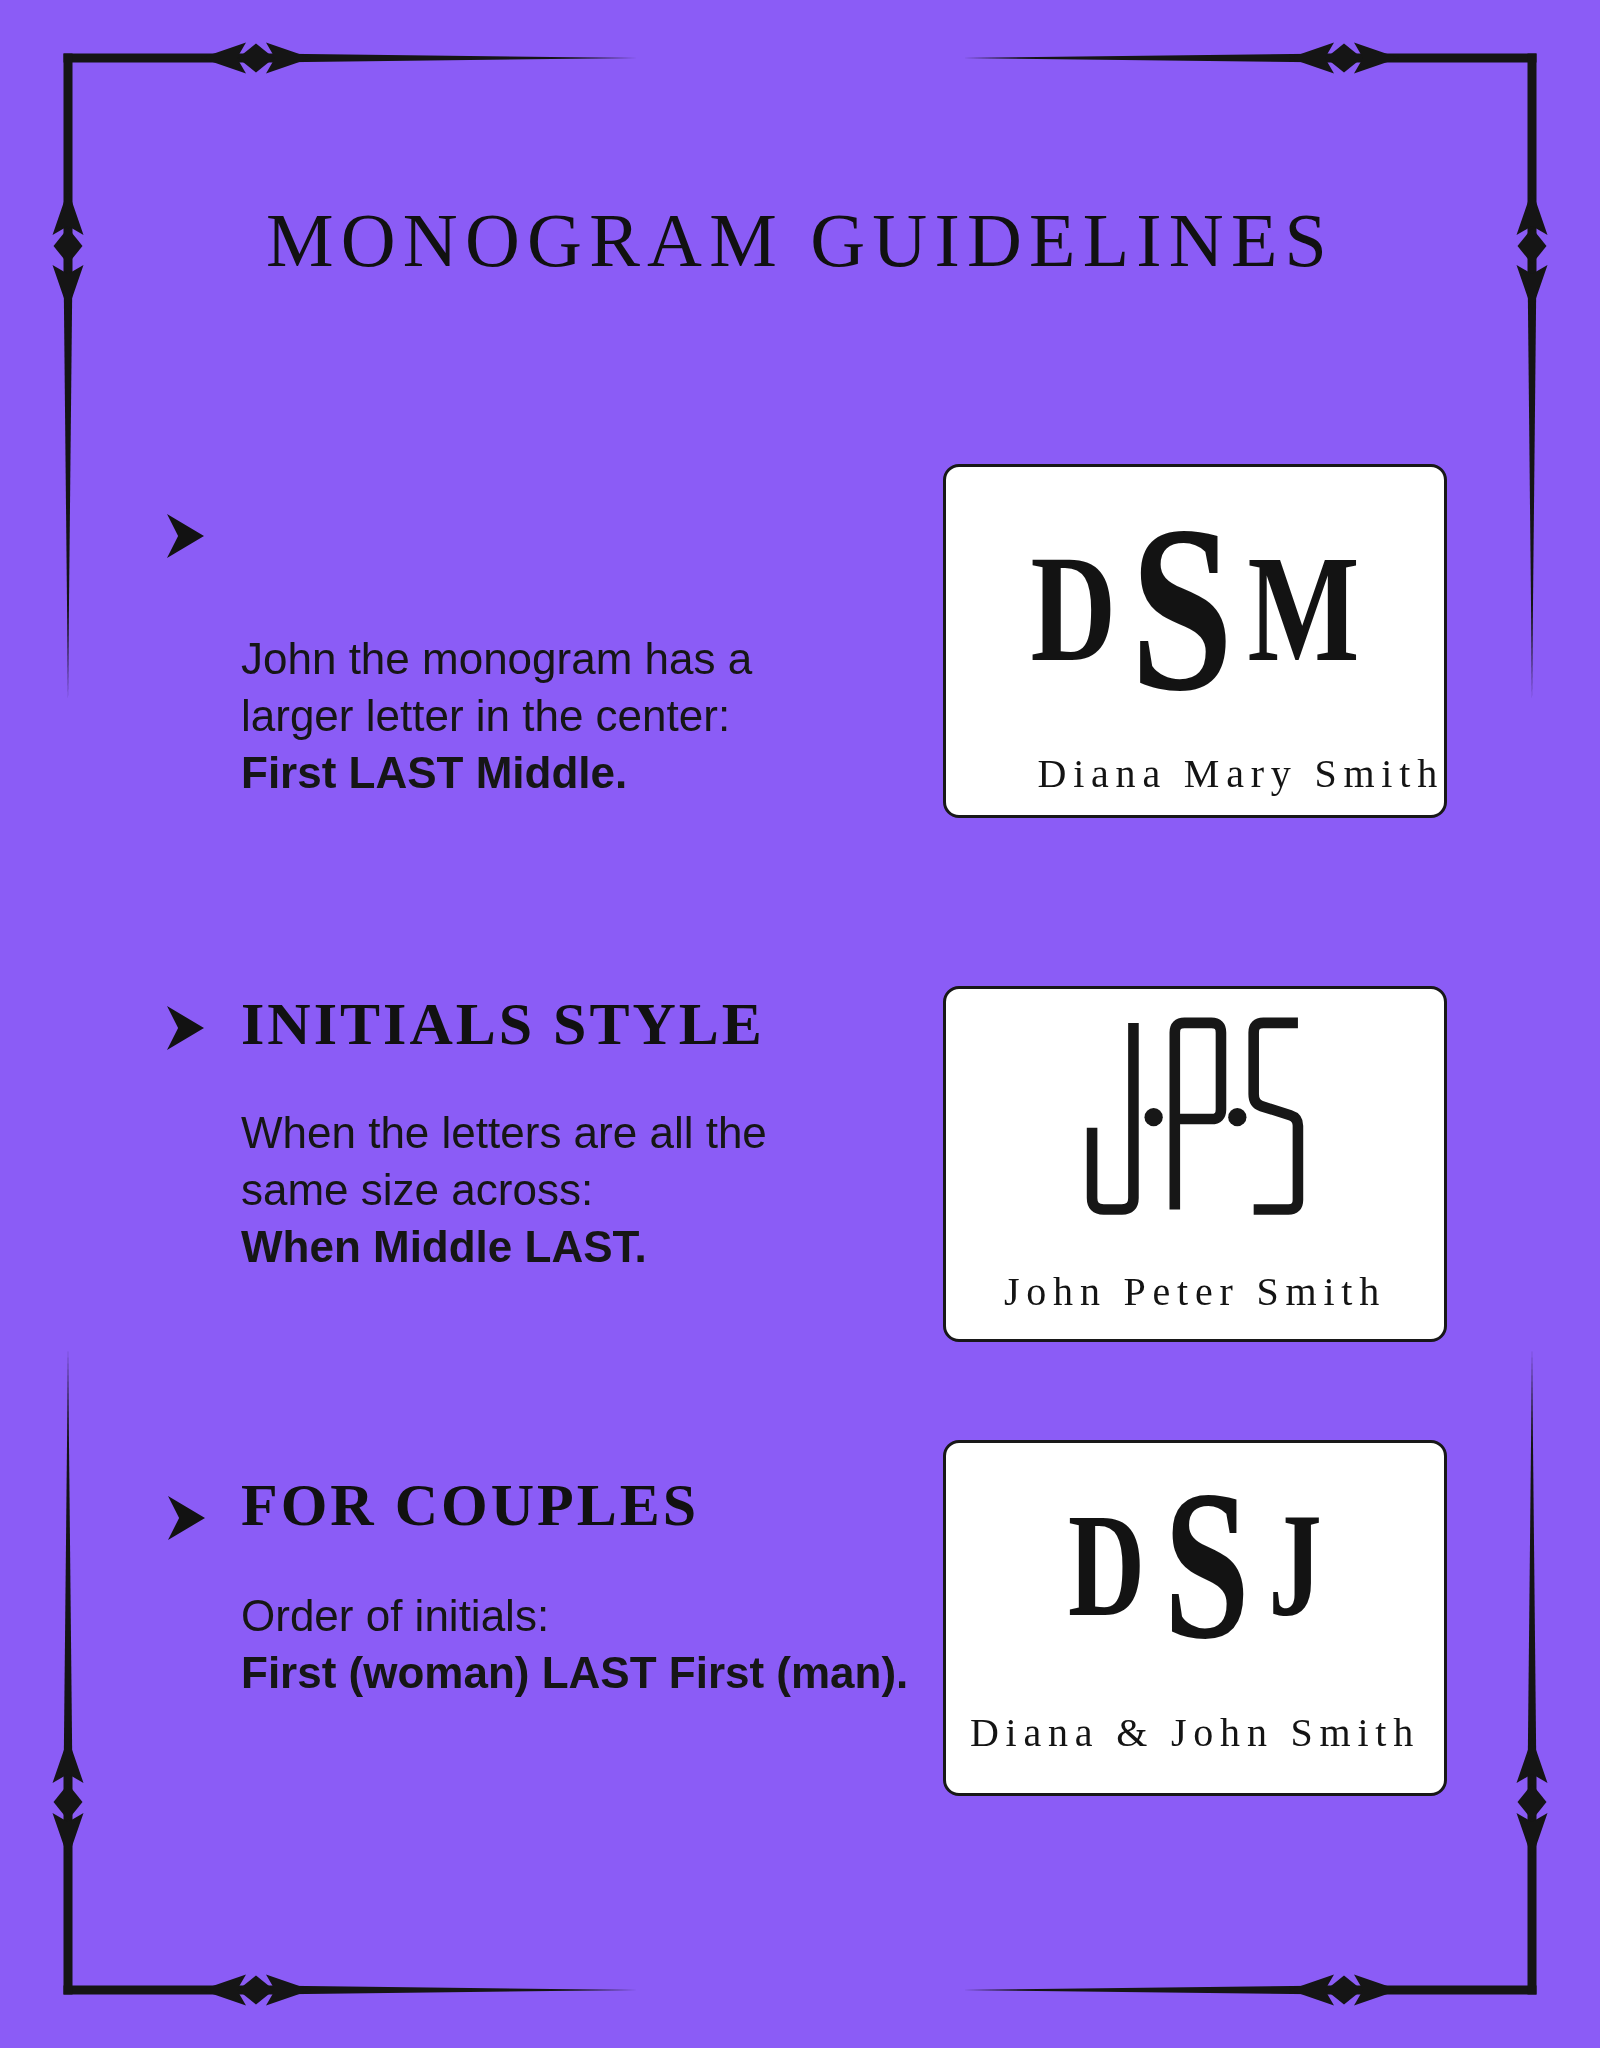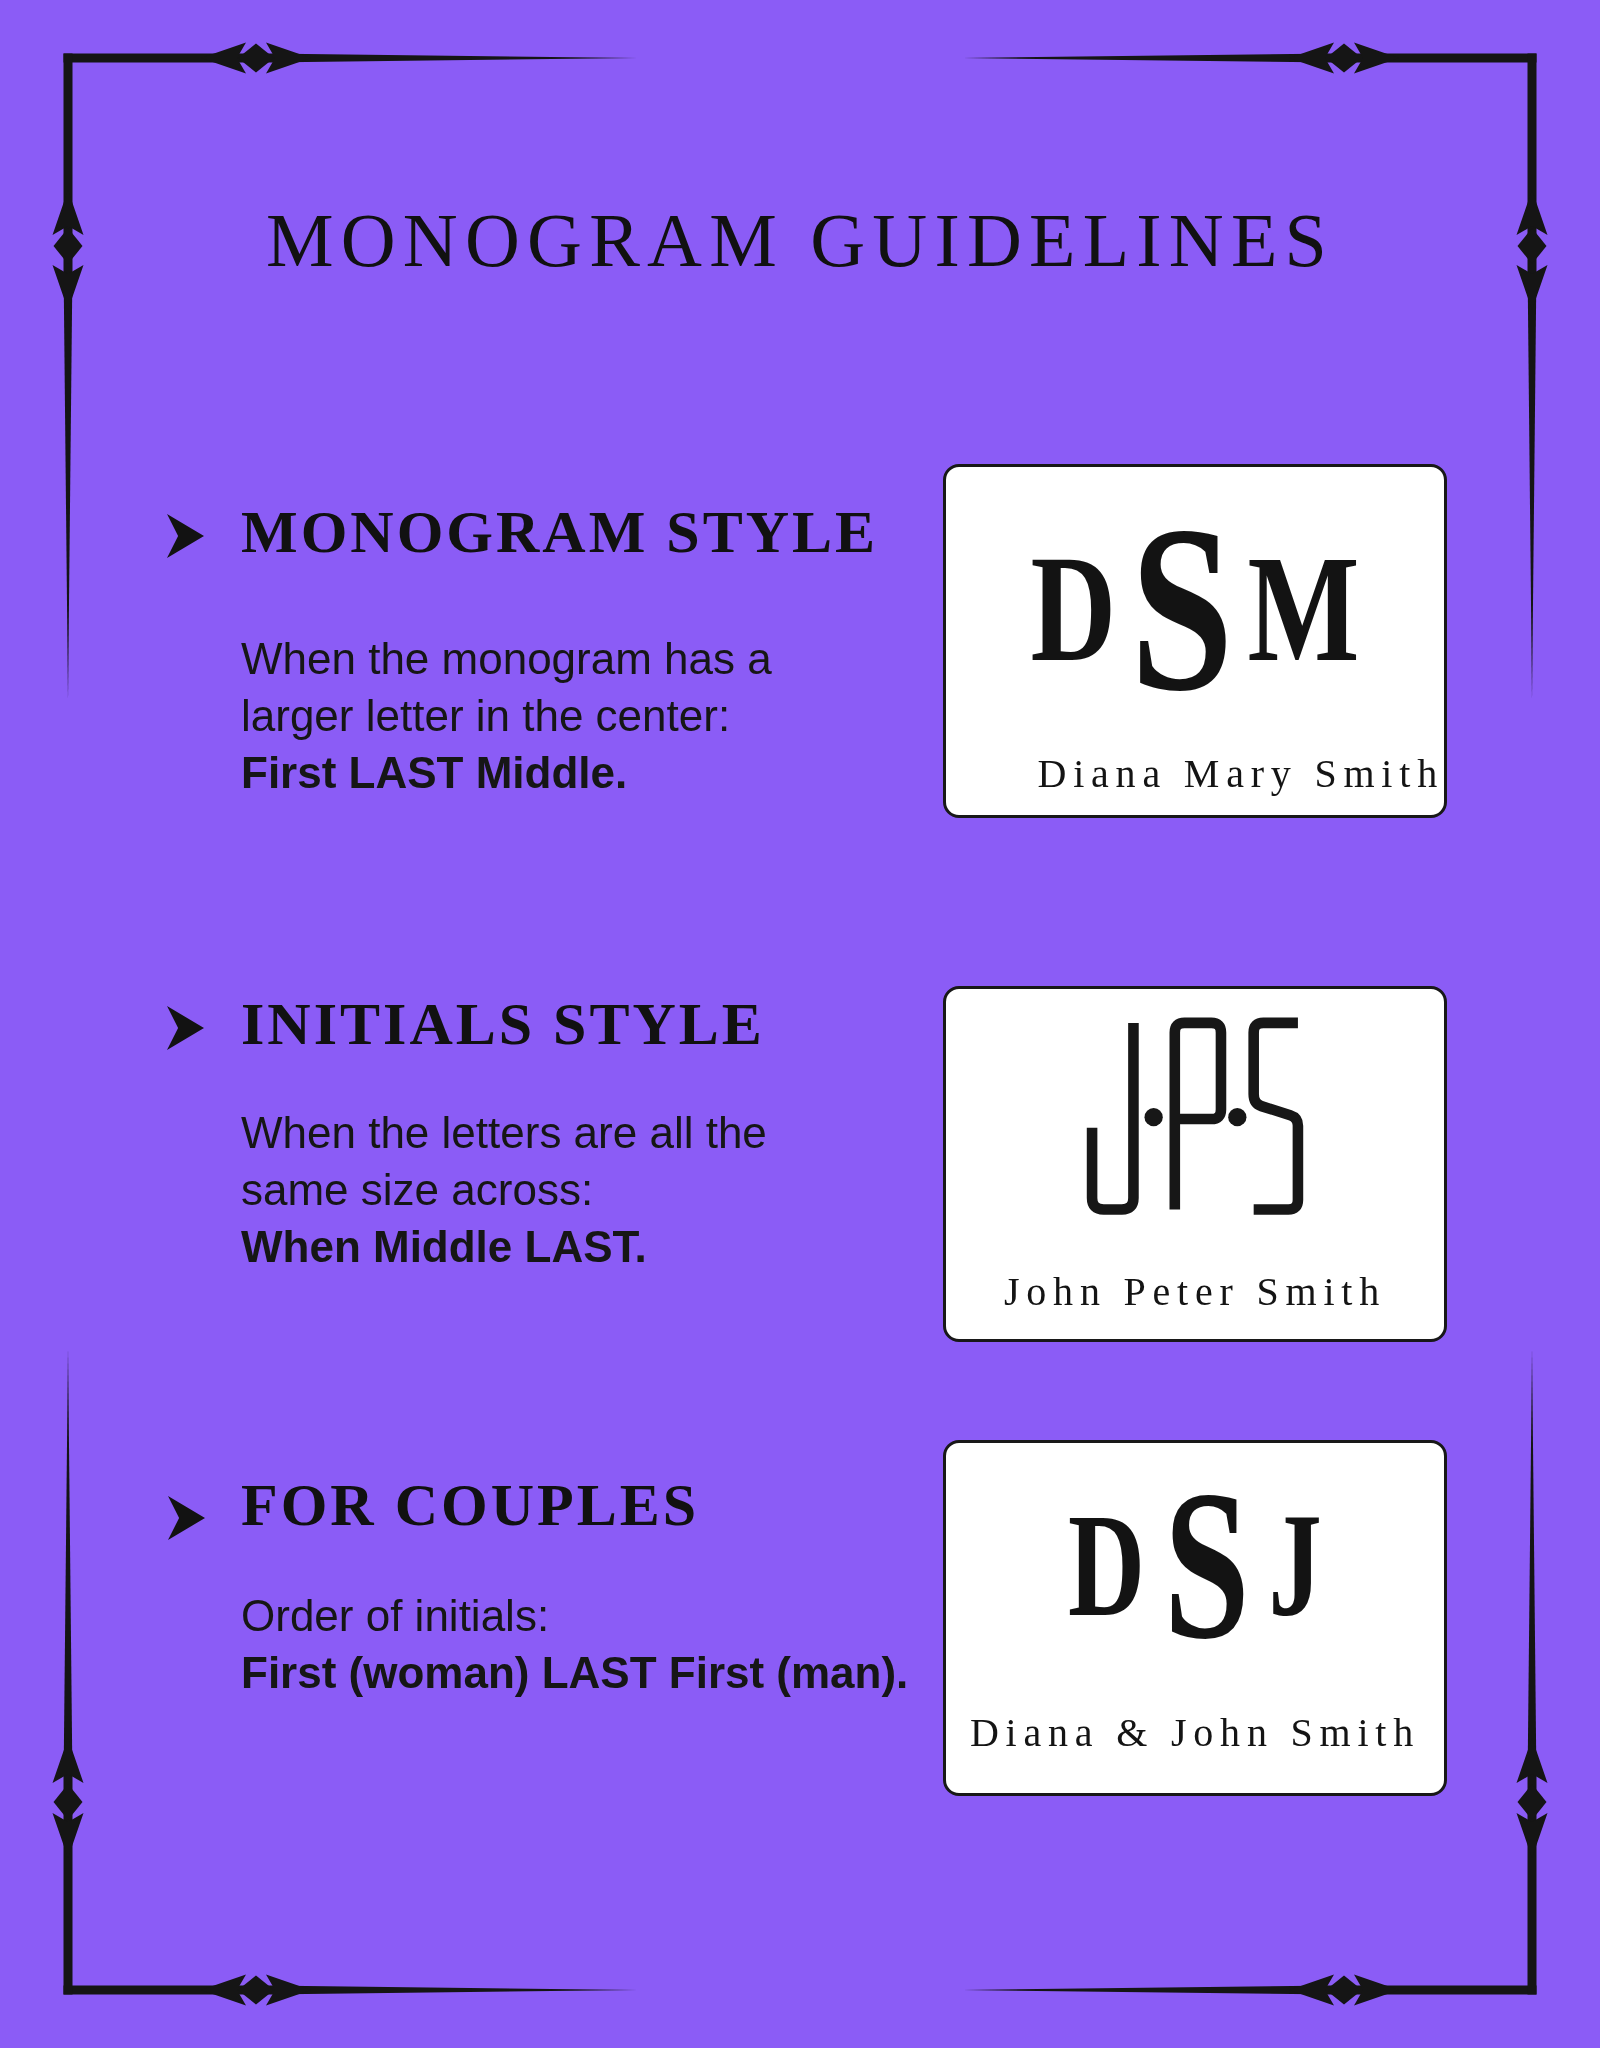--- a/index.html
+++ b/index.html
@@ -102,23 +102,22 @@
     </defs>
     <use href="#corner"></use>
     <use href="#corner" transform="translate(1600,0) scale(-1,1)"></use>
     <use href="#corner" transform="translate(0,2048) scale(1,-1)"></use>
     <use href="#corner" transform="translate(1600,2048) scale(-1,-1)"></use>
   </svg>
 
   <h1 class="title">MONOGRAM GUIDELINES</h1>
 
   <div class="bullet b1"></div>
-  <h2 class="heading h1">MONOGRAM STYLE</h2>
   <div class="body bd1">
-    <div>When the monogram has a</div>
+    <div>John the monogram has a</div>
     <div>larger letter in the center:</div>
     <div class="bold">First LAST Middle.</div>
   </div>
 
   <div class="box box1">
     <div class="mono mono1">
       <span class="m-side">D</span>
       <span class="m-big">S</span>
       <span class="m-side">M</span>
     </div>

